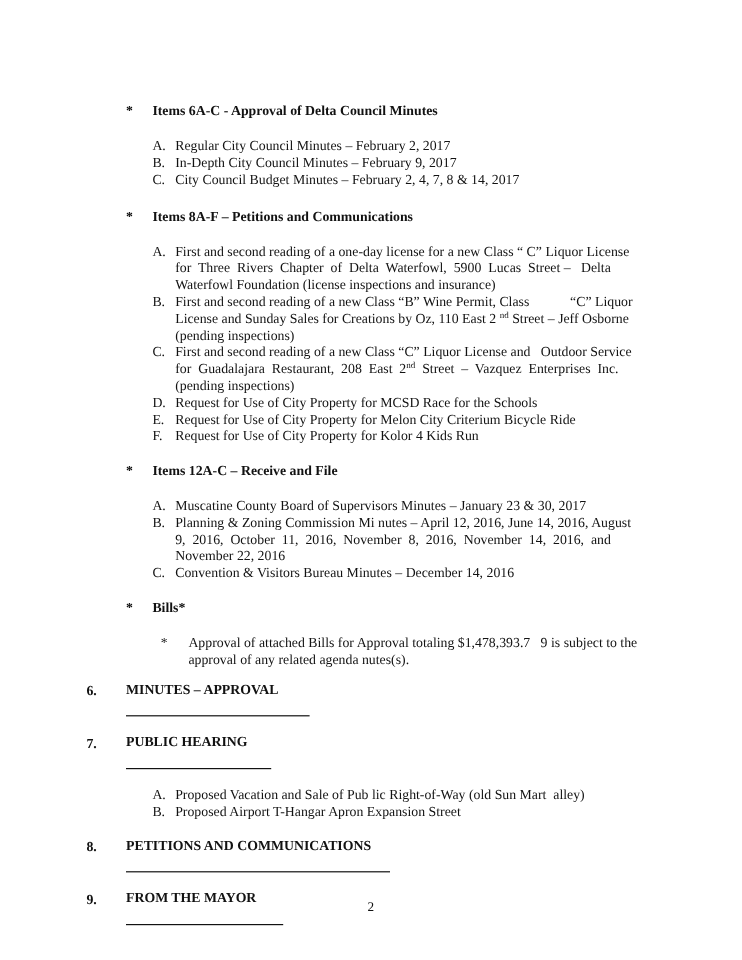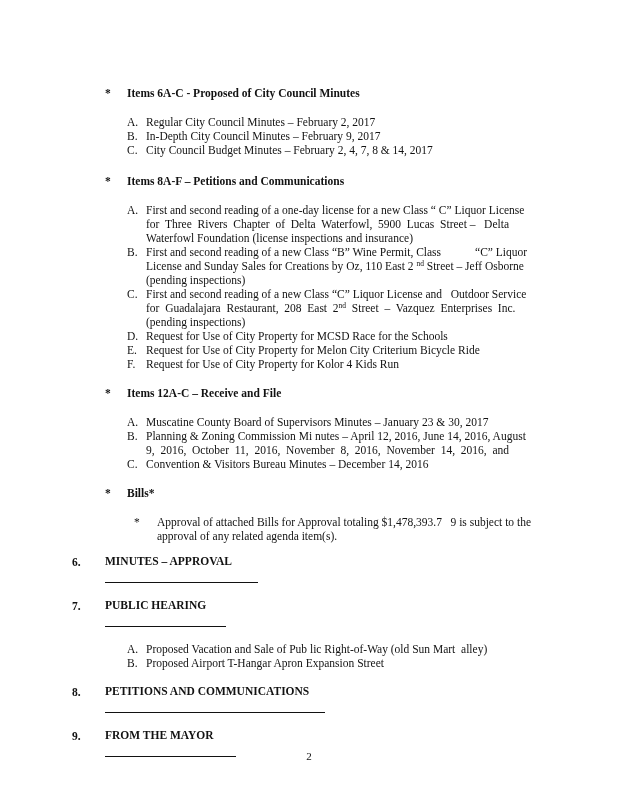--- a/index.html
+++ b/index.html
@@ -55,21 +55,21 @@
 </style>
 </head>
 <body>
 
 <div class="page">
   <div class="content">
 
     <div class="star-sec">
       <div class="star-head">
         <span class="star-mark line">*</span>
-        <span class="line">Items 6A-C - Proposed of City Council Minutes</span>
+        <span class="line">Items 6A-C - Approval of Delta Council Minutes</span>
       </div>
       <div class="items">
         <div class="litem">
           <span class="lmark line">A.</span>
           <div class="ltext">
             <div class="line">Regular City Council Minutes – February 2, 2017</div>
           </div>
         </div>
         <div class="litem">
           <span class="lmark line">B.</span>
@@ -147,41 +147,42 @@
           <span class="lmark line">A.</span>
           <div class="ltext">
             <div class="line">Muscatine County Board of Supervisors Minutes – January 23 &amp; 30, 2017</div>
           </div>
         </div>
         <div class="litem">
           <span class="lmark line">B.</span>
           <div class="ltext">
             <div class="line">Planning &amp; Zoning Commission Mi nutes – April 12, 2016, June 14, 2016, August</div>
             <div class="line">9,  2016,  October  11,  2016,  November  8,  2016,  November  14,  2016,  and</div>
+            <div class="line">November 22, 2016</div>
           </div>
         </div>
         <div class="litem">
           <span class="lmark line">C.</span>
           <div class="ltext">
             <div class="line">Convention &amp; Visitors Bureau Minutes – December 14, 2016</div>
           </div>
         </div>
       </div>
     </div>
 
     <div class="star-sec mt15">
       <div class="star-head">
         <span class="star-mark line">*</span>
         <span class="line">Bills*</span>
       </div>
       <div class="bills-sub">
         <span class="bsmark line">*</span>
         <div class="ltext">
           <div class="line">Approval of attached Bills for Approval totaling $1,478,393.7   9 is subject to the</div>
-          <div class="line">approval of any related agenda item(s).</div>
+          <div class="line">approval of any related agenda nutes(s).</div>
         </div>
       </div>
     </div>
 
     <div class="num-sec mt12">
       <div class="num-row">
         <span class="num-mark line">6.</span>
         <span class="uhead pad-u0 line">MINUTES – APPROVAL</span>
       </div>
     </div>

